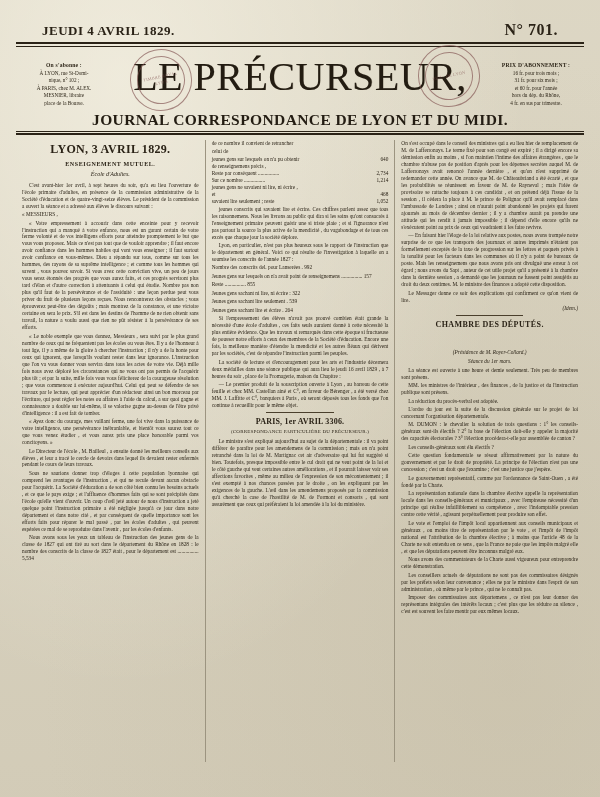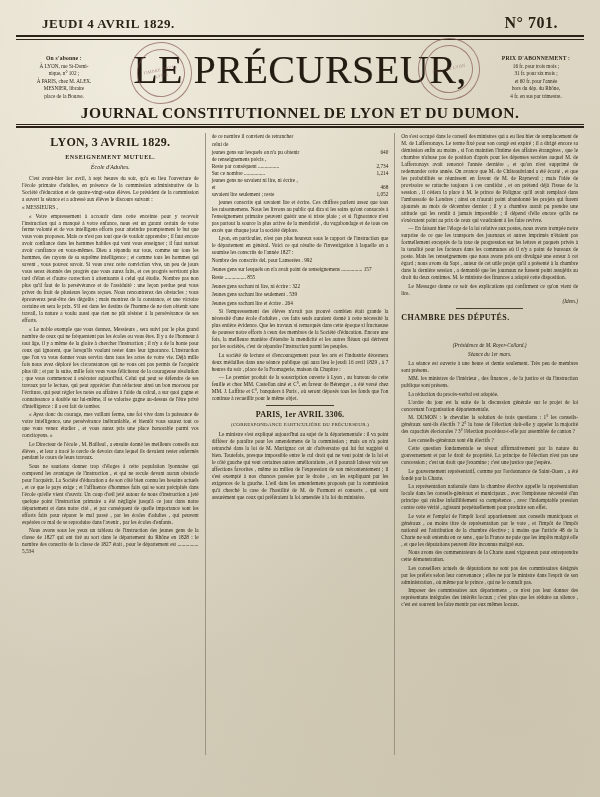--- a/index.html
+++ b/index.html
@@ -20,21 +20,21 @@
     position: absolute;
     inset: 0;
     background:
       radial-gradient(ellipse at 20% 10%, rgba(255,252,240,0.55), rgba(255,252,240,0) 60%),
       radial-gradient(ellipse at 85% 85%, rgba(190,180,155,0.35), rgba(190,180,155,0) 65%),
       linear-gradient(180deg, rgba(225,219,200,0.5), rgba(205,197,175,0.5));
     pointer-events: none;
   }
   .content {
     position: relative;
-    padding: 14px 16px 8px 16px;
+    padding: 21px 16px 8px 16px;
     height: 100%;
     box-sizing: border-box;
   }
 
   
   .topline {
     display: flex;
     justify-content: space-between;
     align-items: baseline;
     font-family: "Liberation Serif", serif;
@@ -159,20 +159,21 @@
     text-transform: uppercase;
   }
   .col h4.subsec {
     text-align: center;
     font-size: 6px;
     font-style: italic;
     font-weight: normal;
     margin: 2px 0 3px 0;
   }
   .col h3.chamber {
+    text-align: center;
     font-size: 8px;
     font-weight: bold;
     letter-spacing: 0.4px;
     margin: 4px 0 18px 0;
   }
   .col .centered {
     text-align: center;
     font-style: italic;
     font-size: 5.3px;
     margin: 1px 0 2px 0;
@@ -251,21 +252,21 @@
       <div class="mast-side">
         <span class="sub-title">PRIX D'ABONNEMENT :</span>
         <span class="ln">16 fr. pour trois mois ;</span>
         <span class="ln">31 fr. pour six mois ;</span>
         <span class="ln">et 60 fr. pour l'année</span>
         <span class="ln">hors du dép. du Rhône,</span>
         <span class="ln">4 fr. en sus par trimestre.</span>
       </div>
     </div>
 
-    <div class="subtitle-band">JOURNAL CONSTITUTIONNEL DE LYON ET DU DUMON.</div>
+    <div class="subtitle-band">JOURNAL CORRESPONDANCE DE LYON ET DU MIDI.</div>
     <div class="rule-thin"></div>
     <div class="rule-thick"></div>
 
     <div class="cols">
 
       <div class="col">
         <h2 class="head-city">LYON, 3 AVRIL 1829.</h2>
         <h3 class="sec">ENSEIGNEMENT MUTUEL.</h3>
         <h4 class="subsec">École d'Adultes.</h4>
         <p>C'est avant-hier 1er avril, à sept heures du soir, qu'a eu lieu l'ouverture de l'école primaire d'adultes, en présence de la commission administrative de la Société d'éducation et de quatre-vingt-seize élèves. Le président de la commission a ouvert la séance et a adressé aux élèves le discours suivant :</p>

